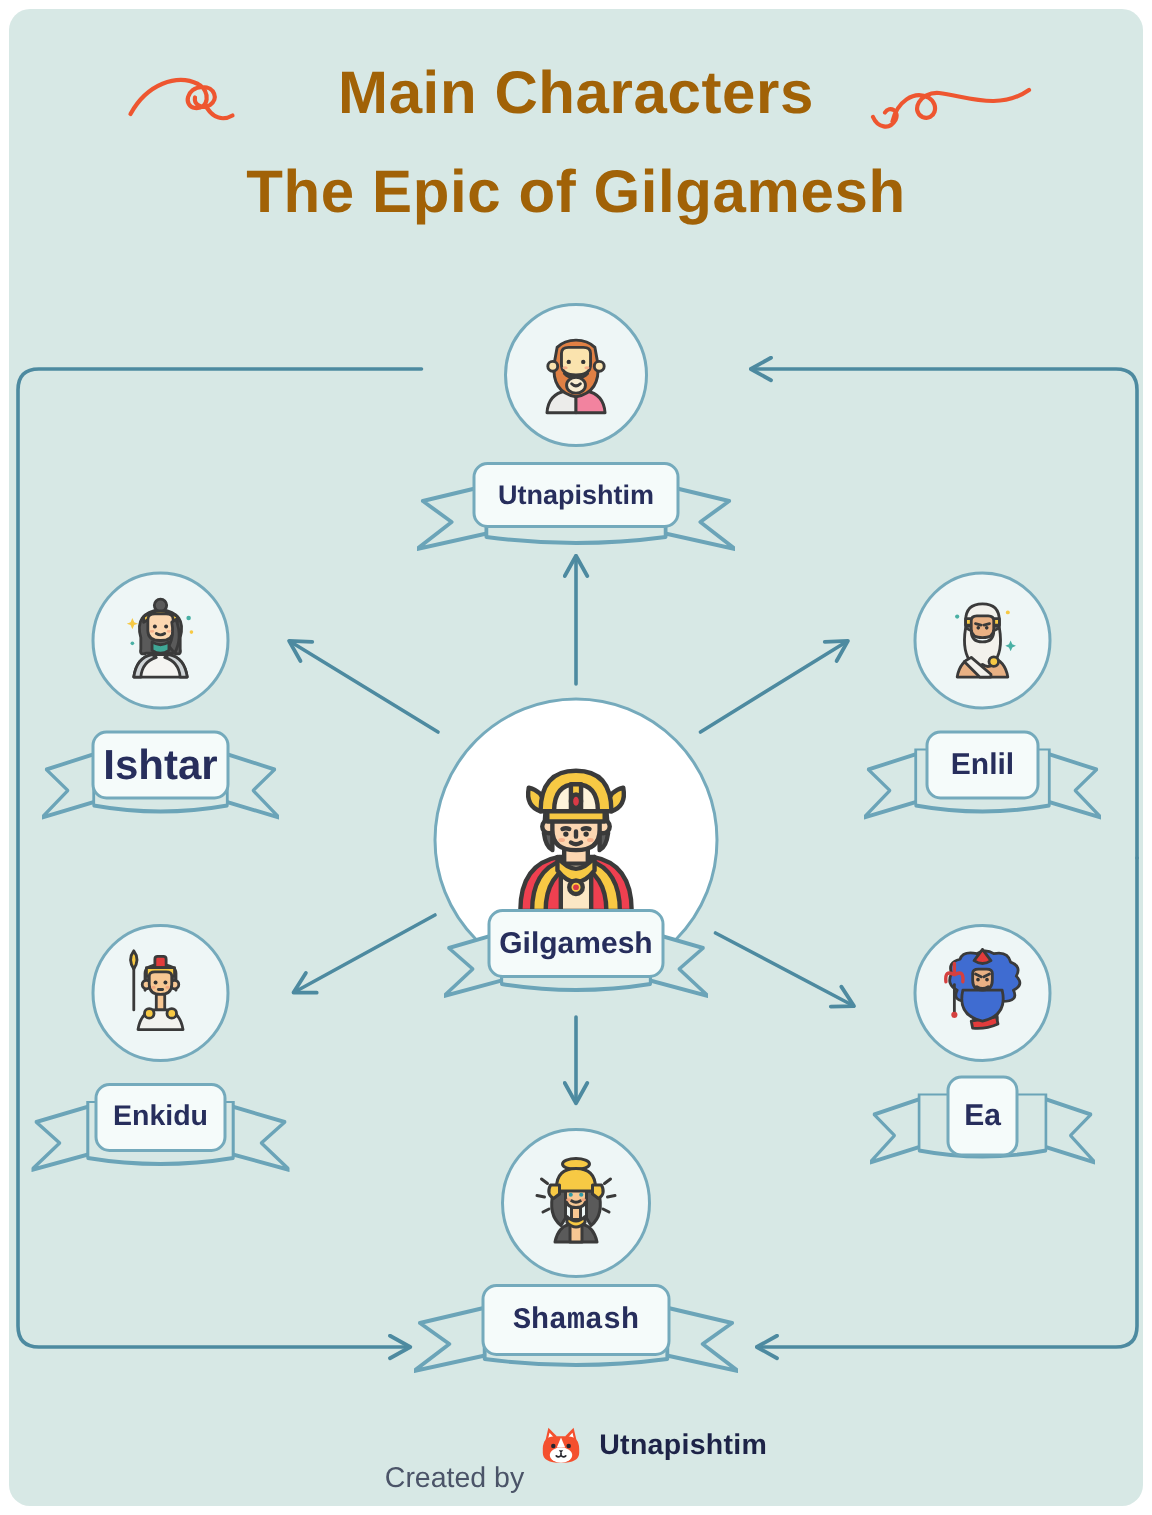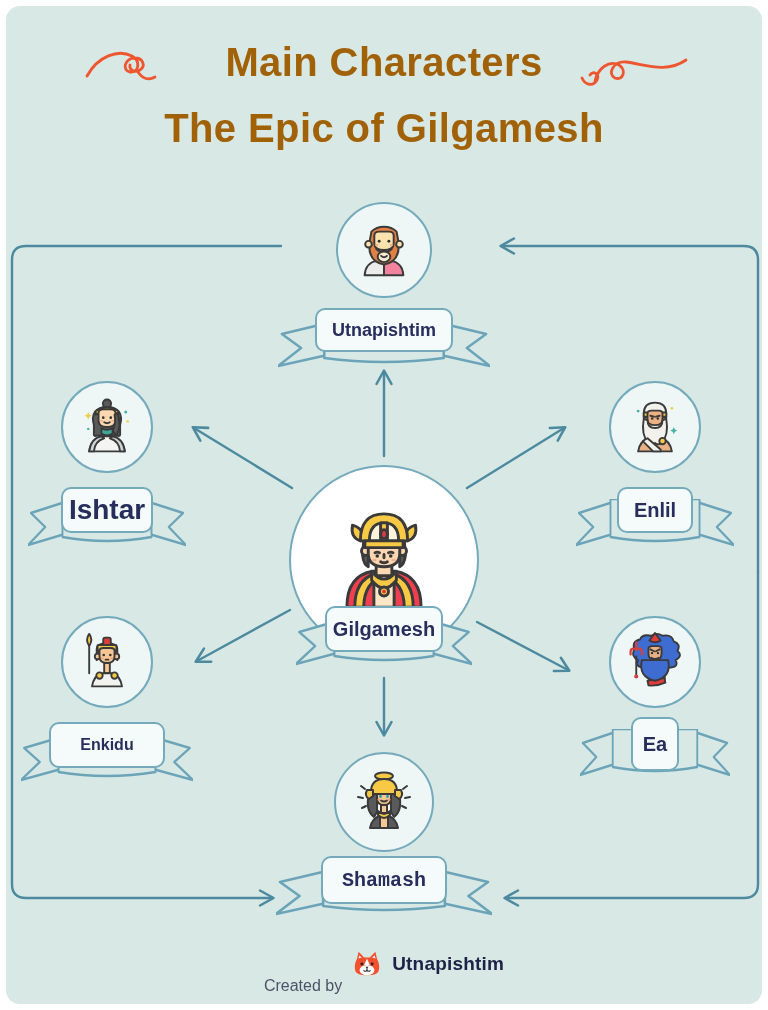--- a/index.html
+++ b/index.html
@@ -35,32 +35,32 @@
   #node-enlil .circle{width:92px;height:92px;}
   #node-enlil .ribbon{width:158px;margin-top:14px;}
   #node-enlil .label-box{width:76px;height:46px;font-size:20px;}
   #node-gilgamesh{left:289px;top:465px;width:190px;}
   #node-gilgamesh .circle{width:190px;height:190px;background:#ffffff;}
   #node-gilgamesh .ribbon{width:176px;margin-top:-49px;}
   #node-gilgamesh .label-box{width:118px;height:46px;font-size:20px;}
   #node-enkidu{left:21px;top:616px;width:172px;}
   #node-enkidu .circle{width:92px;height:92px;}
   #node-enkidu .ribbon{width:172px;margin-top:14px;}
-  #node-enkidu .label-box{width:116px;height:46px;font-size:16px;justify-content:center;}
+  #node-enkidu .label-box{width:88px;height:46px;font-size:19px;justify-content:center;}
   #node-ea{left:580px;top:616px;width:150px;}
   #node-ea .circle{width:92px;height:92px;}
   #node-ea .ribbon{width:150px;margin-top:9px;}
   #node-ea .label-box{width:48px;height:54px;font-size:20px;justify-content:center;}
   #node-shamash{left:276px;top:752px;width:216px;}
   #node-shamash .circle{width:100px;height:100px;}
   #node-shamash .ribbon{width:216px;margin-top:4px;font-family:Liberation Mono, monospace;}
   #node-shamash .label-box{width:126px;height:48px;font-size:20px;}
   .footer{position:absolute;left:0;top:946px;width:768px;height:36px;z-index:3;
           display:flex;align-items:center;justify-content:center;gap:9px;}
-  .footer .created{color:#4b5468;font-size:16px;margin-top:44px;}
+  .footer .created{color:#4b5468;font-size:19px;margin-top:44px;}
   .footer .brand{color:#1d2347;font-size:19px;font-weight:800;letter-spacing:.2px;}
   .ico{display:block;}
 </style>
 </head>
 <body>
 
 <div class="panel"></div>
 
 <svg id="connectors" width="768" height="1010" viewBox="0 0 768 1010">
   <defs>

